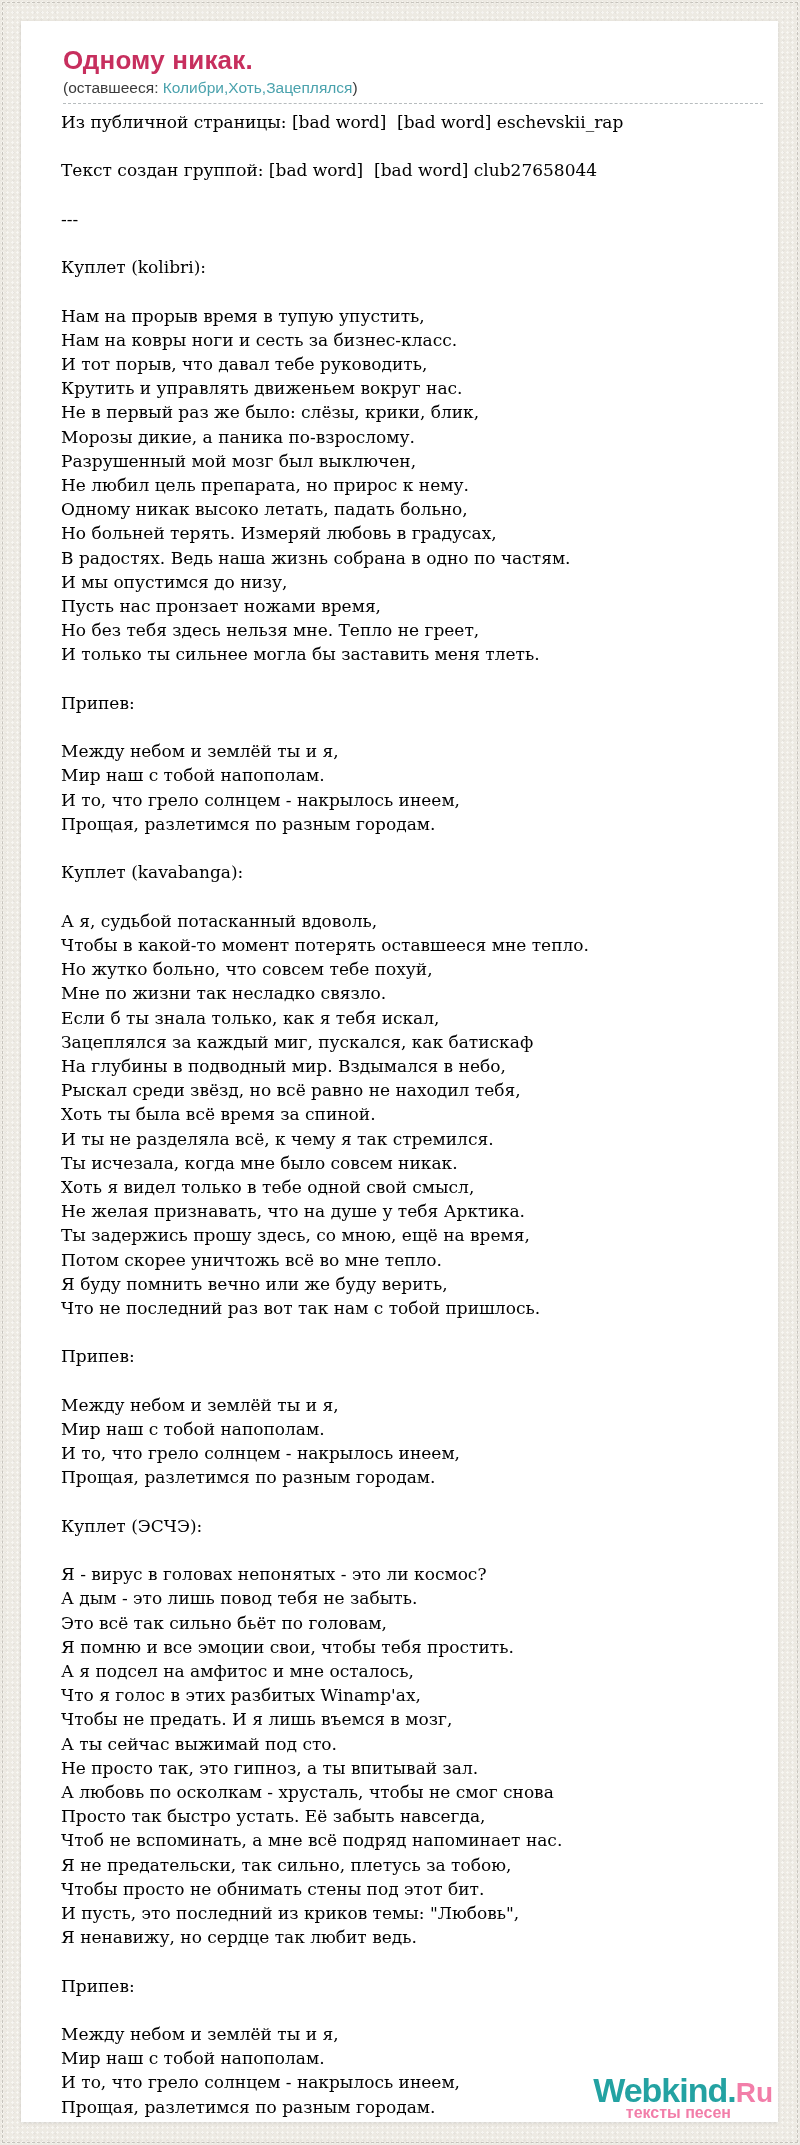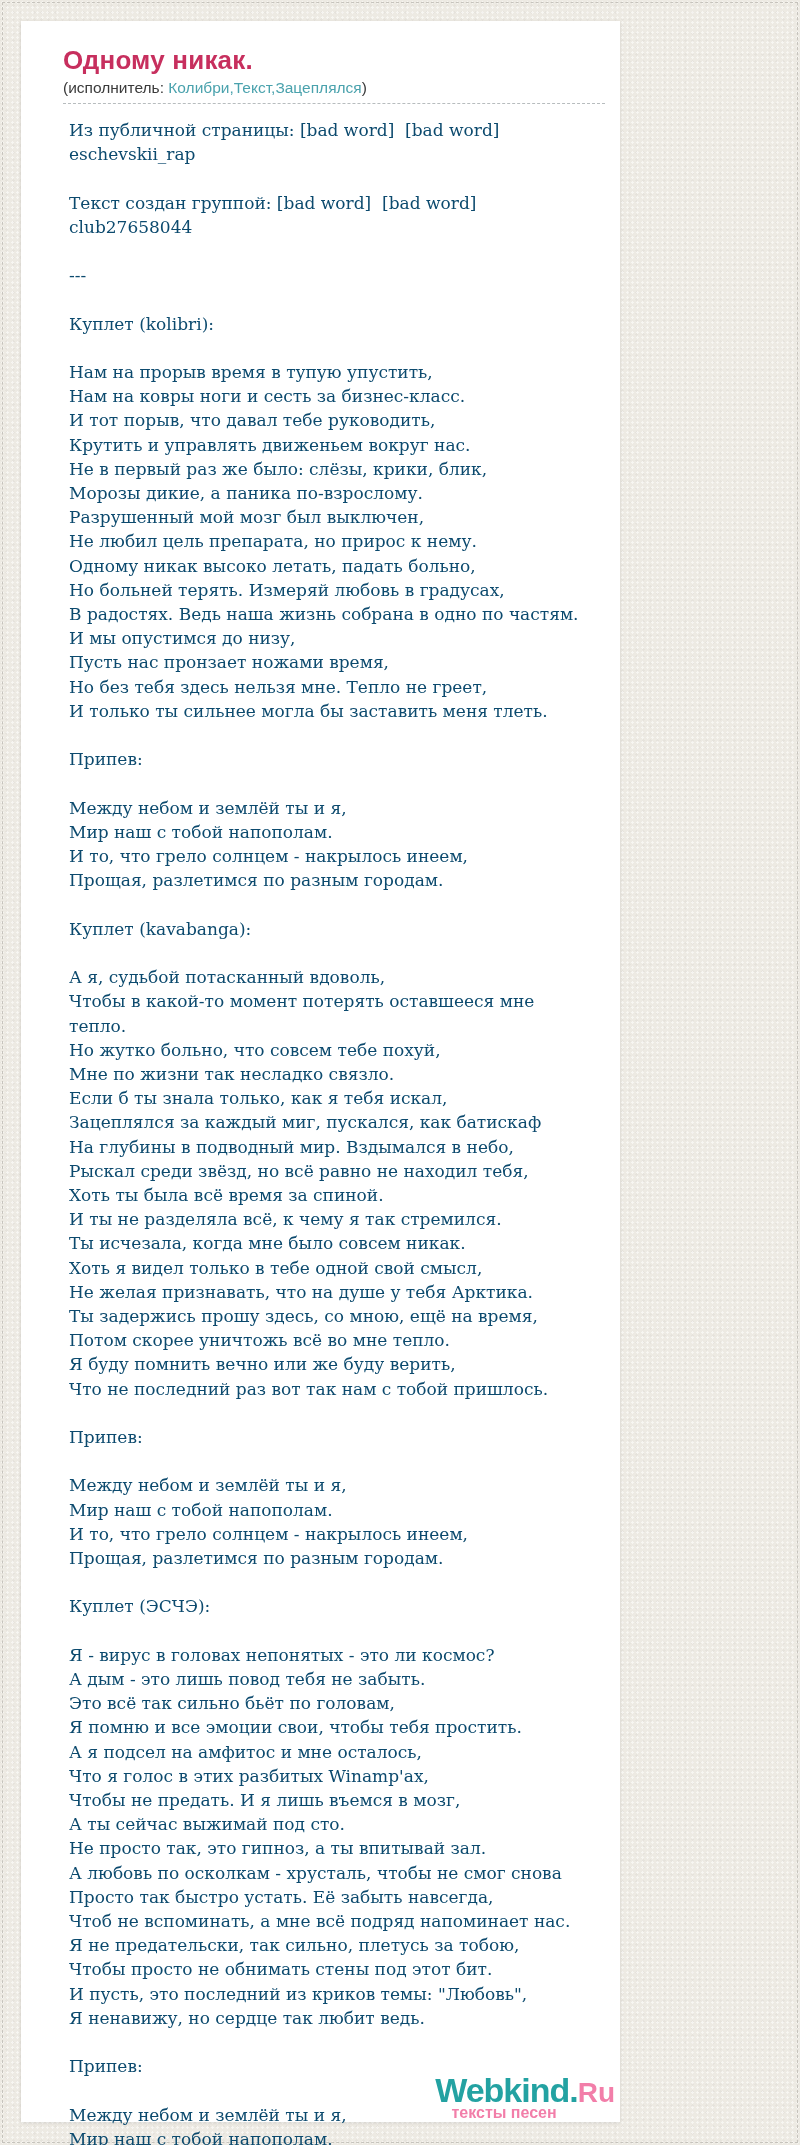--- a/index.html
+++ b/index.html
@@ -16,21 +16,21 @@
     font-family:"Liberation Sans", sans-serif;
   }
   .page-border{
     position:absolute;inset:2px;
     border:1px dashed #c6c3bc;
     pointer-events:none;
   }
   .card{
     position:absolute;
     left:21px;top:21px;
-    width:599px;height:2101px;
+    width:757px;height:2101px;
     background:#ffffff;
     box-shadow:0 1px 3px rgba(0,0,0,.12);
   }
   .card-inner{position:relative;width:100%;height:100%;}
   .header{padding:24px 15px 0 42px;}
   .song-title{
     margin:0 0 3px 0;
     font-size:26px;line-height:30px;
     font-weight:600;
     letter-spacing:.2px;
@@ -42,32 +42,32 @@
     color:#3a3a3a;
   }
   .artist-links{color:#4aa2ad;}
   .artist-link{color:#4aa2ad;cursor:pointer;margin-top:16px;}
   .dotted-sep{
     margin-top:5px;
     border-bottom:1px dashed #b7bcbe;
     height:0;
   }
   .lyrics{
-    margin:8px;
+    margin:0;
     padding:6px 28px 0 40px;
     font-family:"DejaVu Serif", serif;
     font-size:17px;
     line-height:24.2px;
-    color:#0c4a6e;
+    color:#000000;
     white-space:pre-wrap;
   }
   .logo{
     position:absolute;
     right:5px;bottom:1px;
-    text-align:center;
+    text-align:right;
     cursor:pointer;
     line-height:1;
   }
   .logo-main{
     font-size:34px;
     font-weight:700;
     letter-spacing:-1px;
     color:#23a2a2;
     font-family:"Liberation Sans", sans-serif;
   }
@@ -90,21 +90,21 @@
 
 <div id="page">
   <div class="page-border"></div>
 
   <div class="card">
     <div class="card-inner">
 
       <div class="header">
         <h1 class="song-title">Одному никак.</h1>
         <div class="artist-line">
-          <span>(исполнитель: </span><span class="artist-links"><span class="artist-link">Колибри</span>,<span class="artist-link">Текст</span>,<span class="artist-link">Зацеплялся</span></span><span>)</span>
+          <span>(оставшееся: </span><span class="artist-links"><span class="artist-link">Колибри</span>,<span class="artist-link">Хоть</span>,<span class="artist-link">Зацеплялся</span></span><span>)</span>
         </div>
         <div class="dotted-sep"></div>
       </div>
 
       <div class="lyrics">Из публичной страницы: [bad word]  [bad word] eschevskii_rap
 
 Текст создан группой: [bad word]  [bad word] club27658044
 
 ---
 

